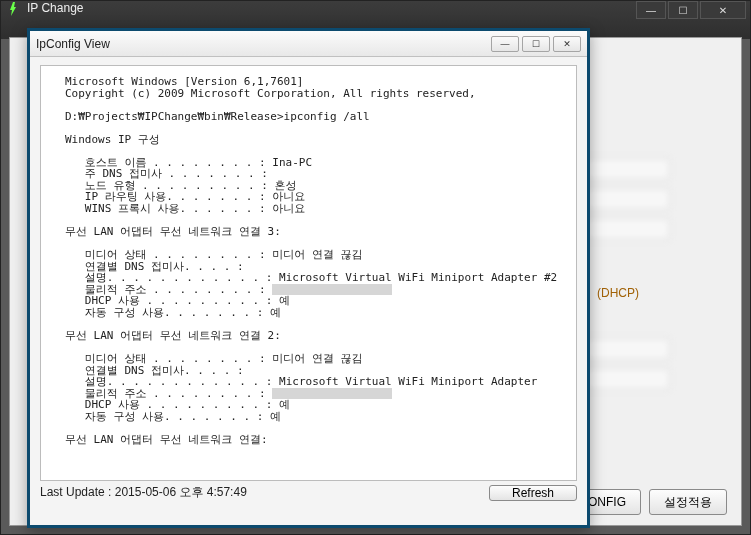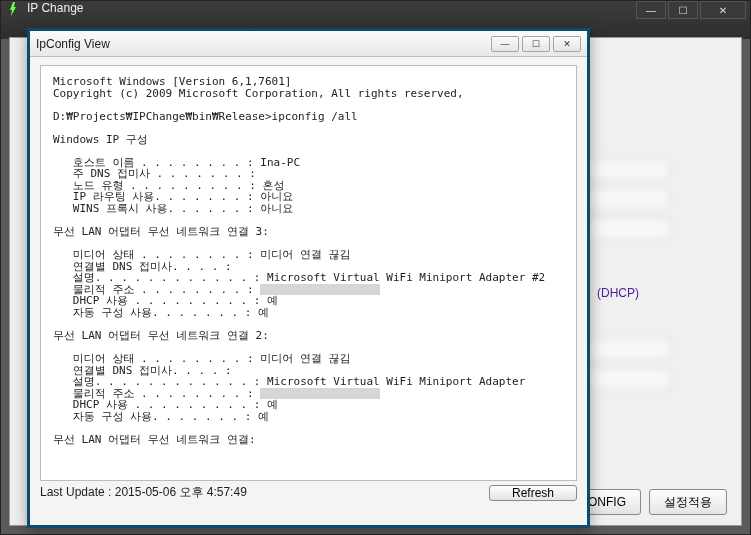--- a/index.html
+++ b/index.html
@@ -11,35 +11,35 @@
   .outer-titlebar .app-icon { width: 16px; height: 16px; margin-right: 6px; display: inline-flex; align-items: center; justify-content: center; }
   .outer-titlebar .app-icon svg { width: 14px; height: 14px; }
   .outer-titlebar .title { flex: 1; font-size: 12px; }
   .outer-titlebar .win-btns { display: flex; gap: 2px; }
   .outer-titlebar .win-btn { width: 30px; height: 18px; background: #3a3a3a; border: 1px solid #555; color: #ddd; display: flex; align-items: center; justify-content: center; font-size: 10px; cursor: pointer; }
   .outer-titlebar .win-btn.close { width: 46px; }
   .outer-body { position: absolute; left: 8px; right: 8px; top: 36px; bottom: 8px; background: #f0f0f0; border: 1px solid #999; }
 
   
   .bg-blur { position: absolute; inset: 0; filter: blur(3px); opacity: 0.5; padding: 10px; }
-  .bg-label { color: #4c1d95; font-size: 12px; }
+  .bg-label { color: #a16207; font-size: 12px; }
   .bg-field { position: absolute; background: #fff; border: 1px solid #bbb; height: 22px; }
 
   
   .bg-bottom-btns { position: absolute; right: 14px; bottom: 10px; display: flex; gap: 8px; }
   .bg-bottom-btns .btn { background: linear-gradient(#fdfdfd,#e4e4e4); border: 1px solid #8a8a8a; height: 26px; padding: 0 14px; font-size: 12px; display: flex; align-items: center; justify-content: center; border-radius: 3px; cursor: pointer; }
 
   
   .modal { position: absolute; left: 27px; top: 28px; width: 563px; height: 500px; background: #f4f4f4; border: 3px solid #0c4a6e; box-shadow: 0 4px 14px rgba(0,0,0,0.35); }
   .modal-titlebar { height: 26px; background: linear-gradient(#fbfbfb,#e8e8e8); border-bottom: 1px solid #c0c0c0; display: flex; align-items: center; padding: 0 6px; }
   .modal-titlebar .title { flex: 1; font-size: 12px; color: #222; }
   .modal-titlebar .win-btns { display: flex; gap: 3px; }
   .modal-titlebar .win-btn { width: 28px; height: 16px; background: linear-gradient(#fafafa,#e6e6e6); border: 1px solid #a5a5a5; border-radius: 2px; display: flex; align-items: center; justify-content: center; font-size: 9px; color: #333; cursor: pointer; }
 
-  .modal-body { position: absolute; left: 10px; right: 10px; top: 34px; bottom: 44px; background: #fff; border: 1px solid #bcbcbc; padding: 10px 12px; overflow: hidden; font-family: "Malgun Gothic", monospace; font-size: 11px; line-height: 1.05; color: #222; white-space: pre; }
+  .modal-body { position: absolute; left: 10px; right: 10px; top: 34px; bottom: 44px; background: #fff; border: 1px solid #bcbcbc; padding: 10px 24px; overflow: hidden; font-family: "Malgun Gothic", monospace; font-size: 11px; line-height: 1.05; color: #222; white-space: pre; }
   .modal-body .blurred { background: #d6d6d6; color: transparent; display: inline-block; vertical-align: middle; height: 11px; }
 
   .modal-footer { position: absolute; left: 10px; right: 10px; bottom: 24px; height: 30px; display: flex; align-items: flex-end; }
   .modal-footer .update-text { flex: 1; font-size: 12px; color: #222; }
   .modal-footer .btn { background: linear-gradient(#fdfdfd,#e4e4e4); border: 1px solid #8a8a8a; height: 16px; padding: 0 22px; font-size: 12px; border-radius: 3px; margin-left: 8px; cursor: pointer; }
 
   
   .outer-titlebar .app-icon svg path { fill: #6aff4a; }
 </style>
 </head>

